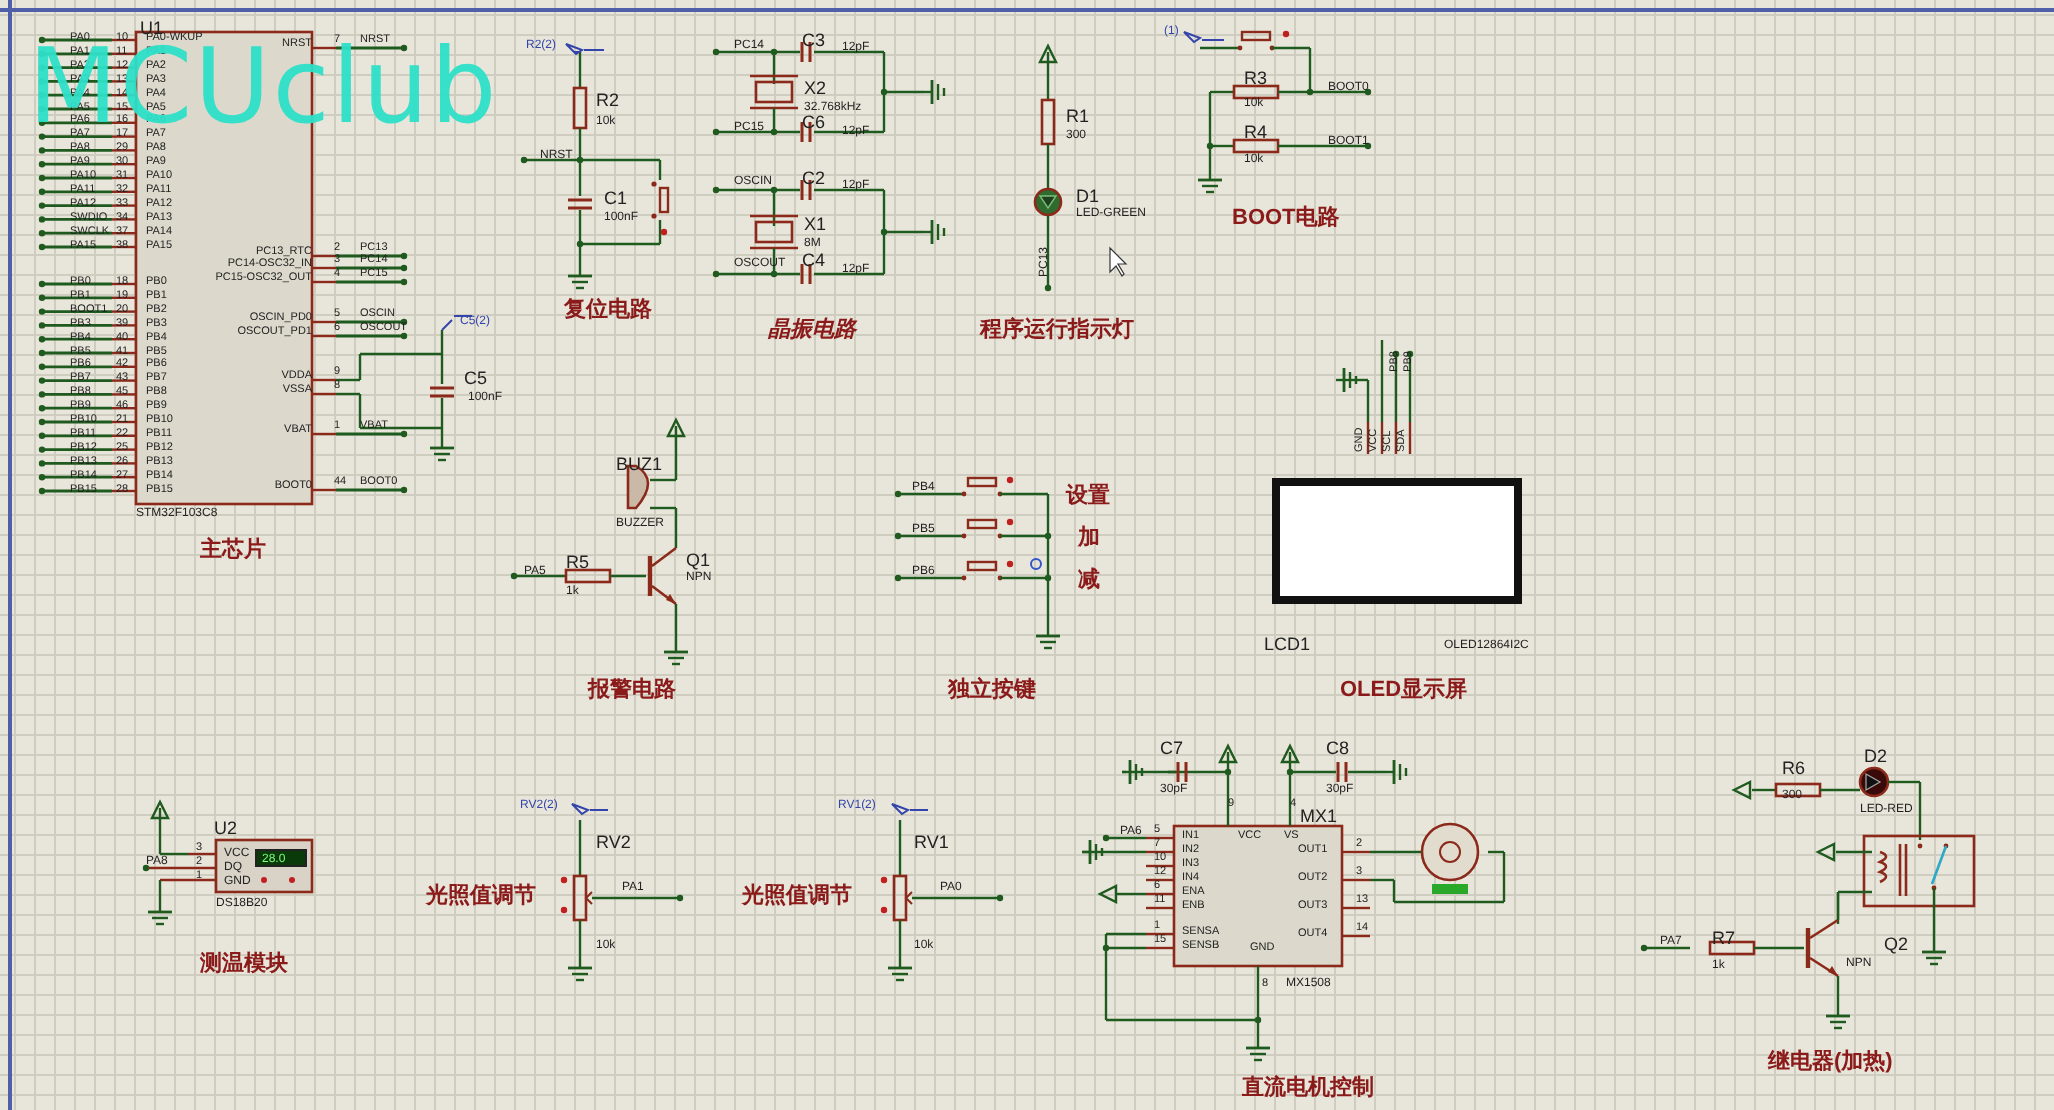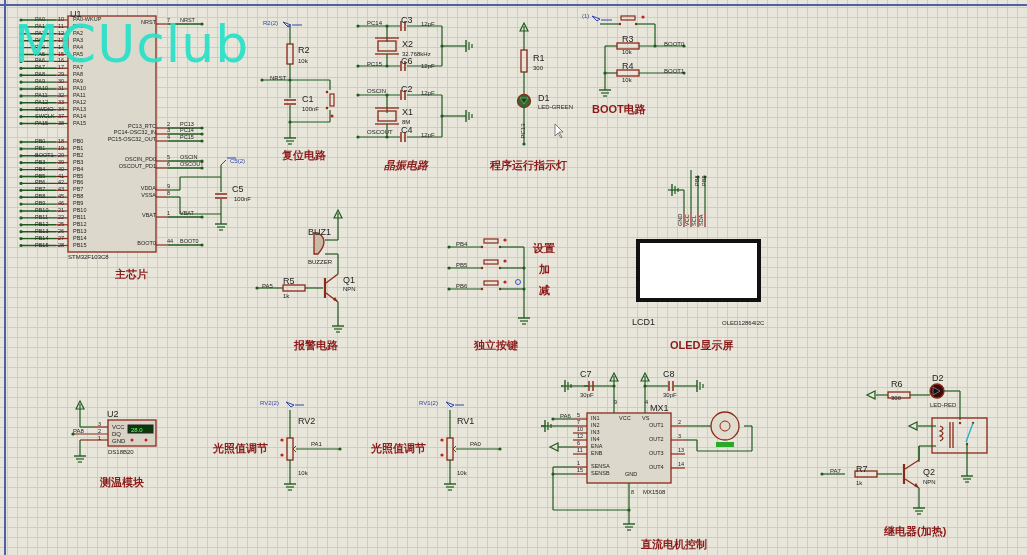--- a/index.html
+++ b/index.html
@@ -628,21 +628,21 @@
       <div class="lbl small" style="left:167px;top:191px">8</div>
       <div class="lbl small" style="left:180px;top:191px"></div>
       <div class="lbl small" style="right:871px;top:213px">VBAT</div>
       <div class="lbl small" style="left:167px;top:211px">1</div>
       <div class="lbl small" style="left:180px;top:211px">VBAT</div>
       <div class="lbl small" style="right:871px;top:241px">BOOT0</div>
       <div class="lbl small" style="left:167px;top:239px">44</div>
       <div class="lbl small" style="left:180px;top:239px">BOOT0</div>
     </div>
   <div class="lbl" style="left:68px;top:254px;">STM32F103C8</div>
-  <div class="title" style="left:115px;top:270px;font-family:Liberation Mono, monospace;">主芯片</div>
+  <div class="title" style="left:100px;top:270px;">主芯片</div>
   <div class="ref" style="left:232px;top:185px;">C5</div>
   <div class="lbl" style="left:234px;top:196px;">100nF</div>
   <div class="lbl blue" style="left:230px;top:158px;">C5(2)</div>
 </div>
 
 <div>
   <div class="lbl blue" style="left:263px;top:20px;">R2(2)</div>
   <div class="ref" style="left:298px;top:46px;">R2</div>
   <div class="lbl" style="left:298px;top:58px;">10k</div>
   <div class="lbl" style="left:270px;top:75px;">NRST</div>
@@ -681,21 +681,21 @@
 </div>
 
 <div>
   <div class="lbl blue" style="left:582px;top:13px;">(1)</div>
   <div class="ref" style="left:622px;top:35px;">R3</div>
   <div class="lbl" style="left:622px;top:49px;">10k</div>
   <div class="ref" style="left:622px;top:62px;">R4</div>
   <div class="lbl" style="left:622px;top:77px;">10k</div>
   <div class="lbl" style="left:664px;top:41px;">BOOT0</div>
   <div class="lbl" style="left:664px;top:68px;">BOOT1</div>
-  <div class="title" style="left:592px;top:104px;">BOOT电路</div>
+  <div class="title" style="left:616px;top:104px;">BOOT电路</div>
 </div>
 
 <div>
   <div class="ref" style="left:308px;top:228px;">BUZ1</div>
   <div class="lbl" style="left:308px;top:259px;">BUZZER</div>
   <div class="lbl" style="left:262px;top:283px;">PA5</div>
   <div class="ref" style="left:283px;top:277px;">R5</div>
   <div class="lbl" style="left:283px;top:293px;">1k</div>
   <div class="ref" style="left:343px;top:276px;">Q1</div>
   <div class="lbl" style="left:343px;top:286px;">NPN</div>
@@ -789,29 +789,29 @@
       <div class="lbl small" style="left:649px;top:465px">OUT4</div>
       <div class="lbl small" style="left:678px;top:462px">14</div>
       <div class="lbl small" style="left:619px;top:416px">VCC</div>
       <div class="lbl small" style="left:642px;top:416px">VS</div>
       <div class="lbl small" style="left:614px;top:400px">9</div>
       <div class="lbl small" style="left:645px;top:400px">4</div>
       <div class="lbl small" style="left:625px;top:472px">GND</div>
       <div class="lbl small" style="left:631px;top:490px">8</div>
     </div>
   <div class="lbl" style="left:643px;top:489px;">MX1508</div>
-  <div class="title" style="left:621px;top:539px;margin-left:20px;">直流电机控制</div>
+  <div class="title" style="left:621px;top:539px;">直流电机控制</div>
 </div>
 
 <div>
   <div class="ref" style="left:891px;top:380px;">R6</div>
   <div class="lbl" style="left:891px;top:395px;">300</div>
   <div class="ref" style="left:932px;top:374px;">D2</div>
   <div class="lbl" style="left:930px;top:402px;">LED-RED</div>
   <div class="lbl" style="left:830px;top:468px;">PA7</div>
   <div class="ref" style="left:856px;top:465px;">R7</div>
   <div class="lbl" style="left:856px;top:480px;">1k</div>
-  <div class="ref" style="left:923px;top:468px;">Q2</div>
+  <div class="ref" style="left:942px;top:468px;">Q2</div>
   <div class="lbl" style="left:923px;top:479px;">NPN</div>
   <div class="title" style="left:884px;top:526px;">继电器(加热)</div>
 </div>
 
 <div class="wm">MCUclub</div>
 
 </body></html>

